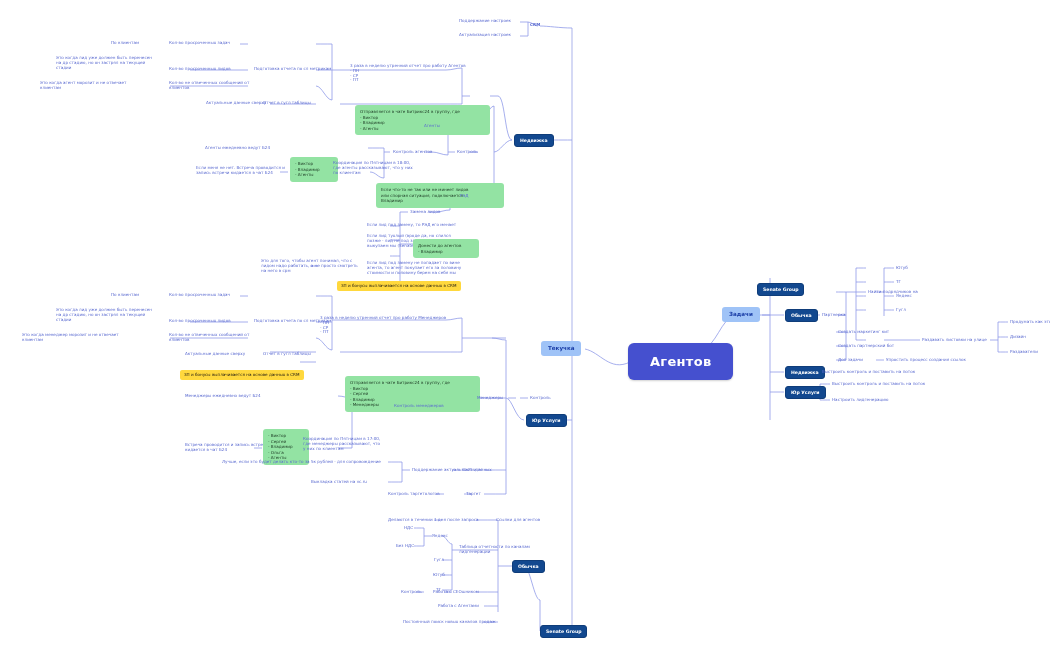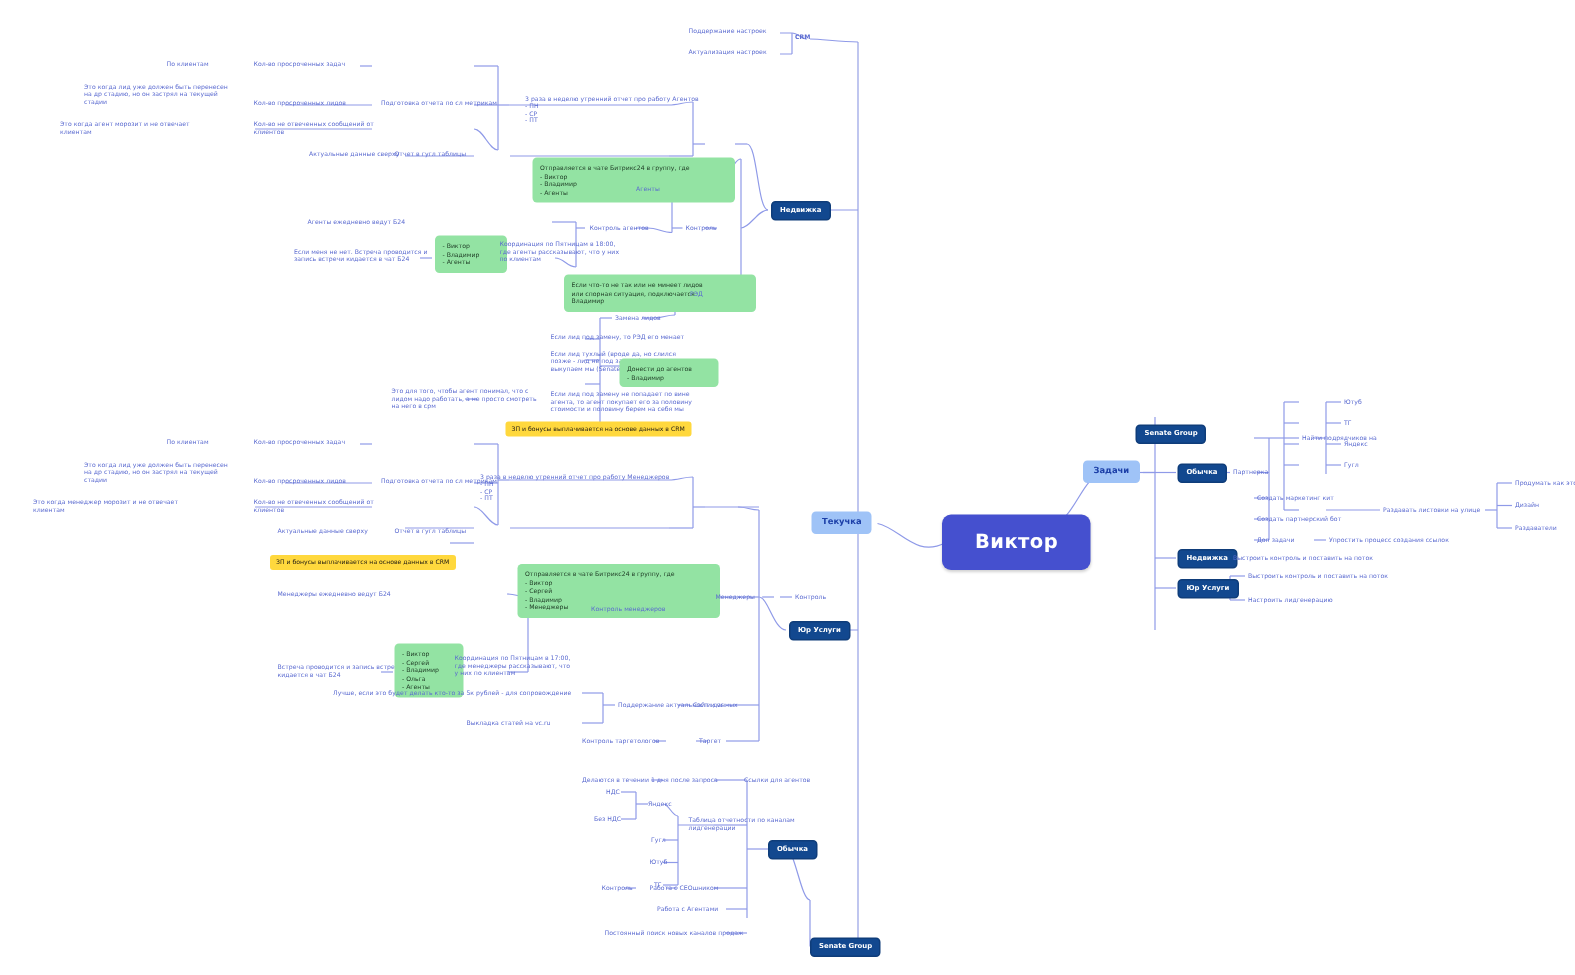--- a/index.html
+++ b/index.html
@@ -248,21 +248,21 @@
 
     <path d="M812 372 L 820 372"></path>
 
     <path d="M812 392 L 820 392"></path>
     <path d="M820 384 L 820 400"></path>
     <path d="M820 384 C 824 384, 826 384, 830 384"></path>
     <path d="M820 400 C 824 400, 826 400, 830 400"></path>
   </g>
 </svg>
 
-<div class="node root" style="left:628px;top:343px;">Виктор</div>
+<div class="node root" style="left:628px;top:343px;">Агентов</div>
 
 <div class="node b-light" style="left:541px;top:341px;">Текучка</div>
 <div class="node b-light" style="left:722px;top:307px;">Задачи</div>
 
 <div class="node txt" style="left:459px;top:19px;">Поддержание настроек</div>
 <div class="node txt" style="left:459px;top:33px;">Актуализация настроек</div>
 <div class="node txt nb" style="left:530px;top:23px;">CRM</div>
 
 <div class="node b-dark" style="left:514px;top:134px;">Недвижка</div>
 

